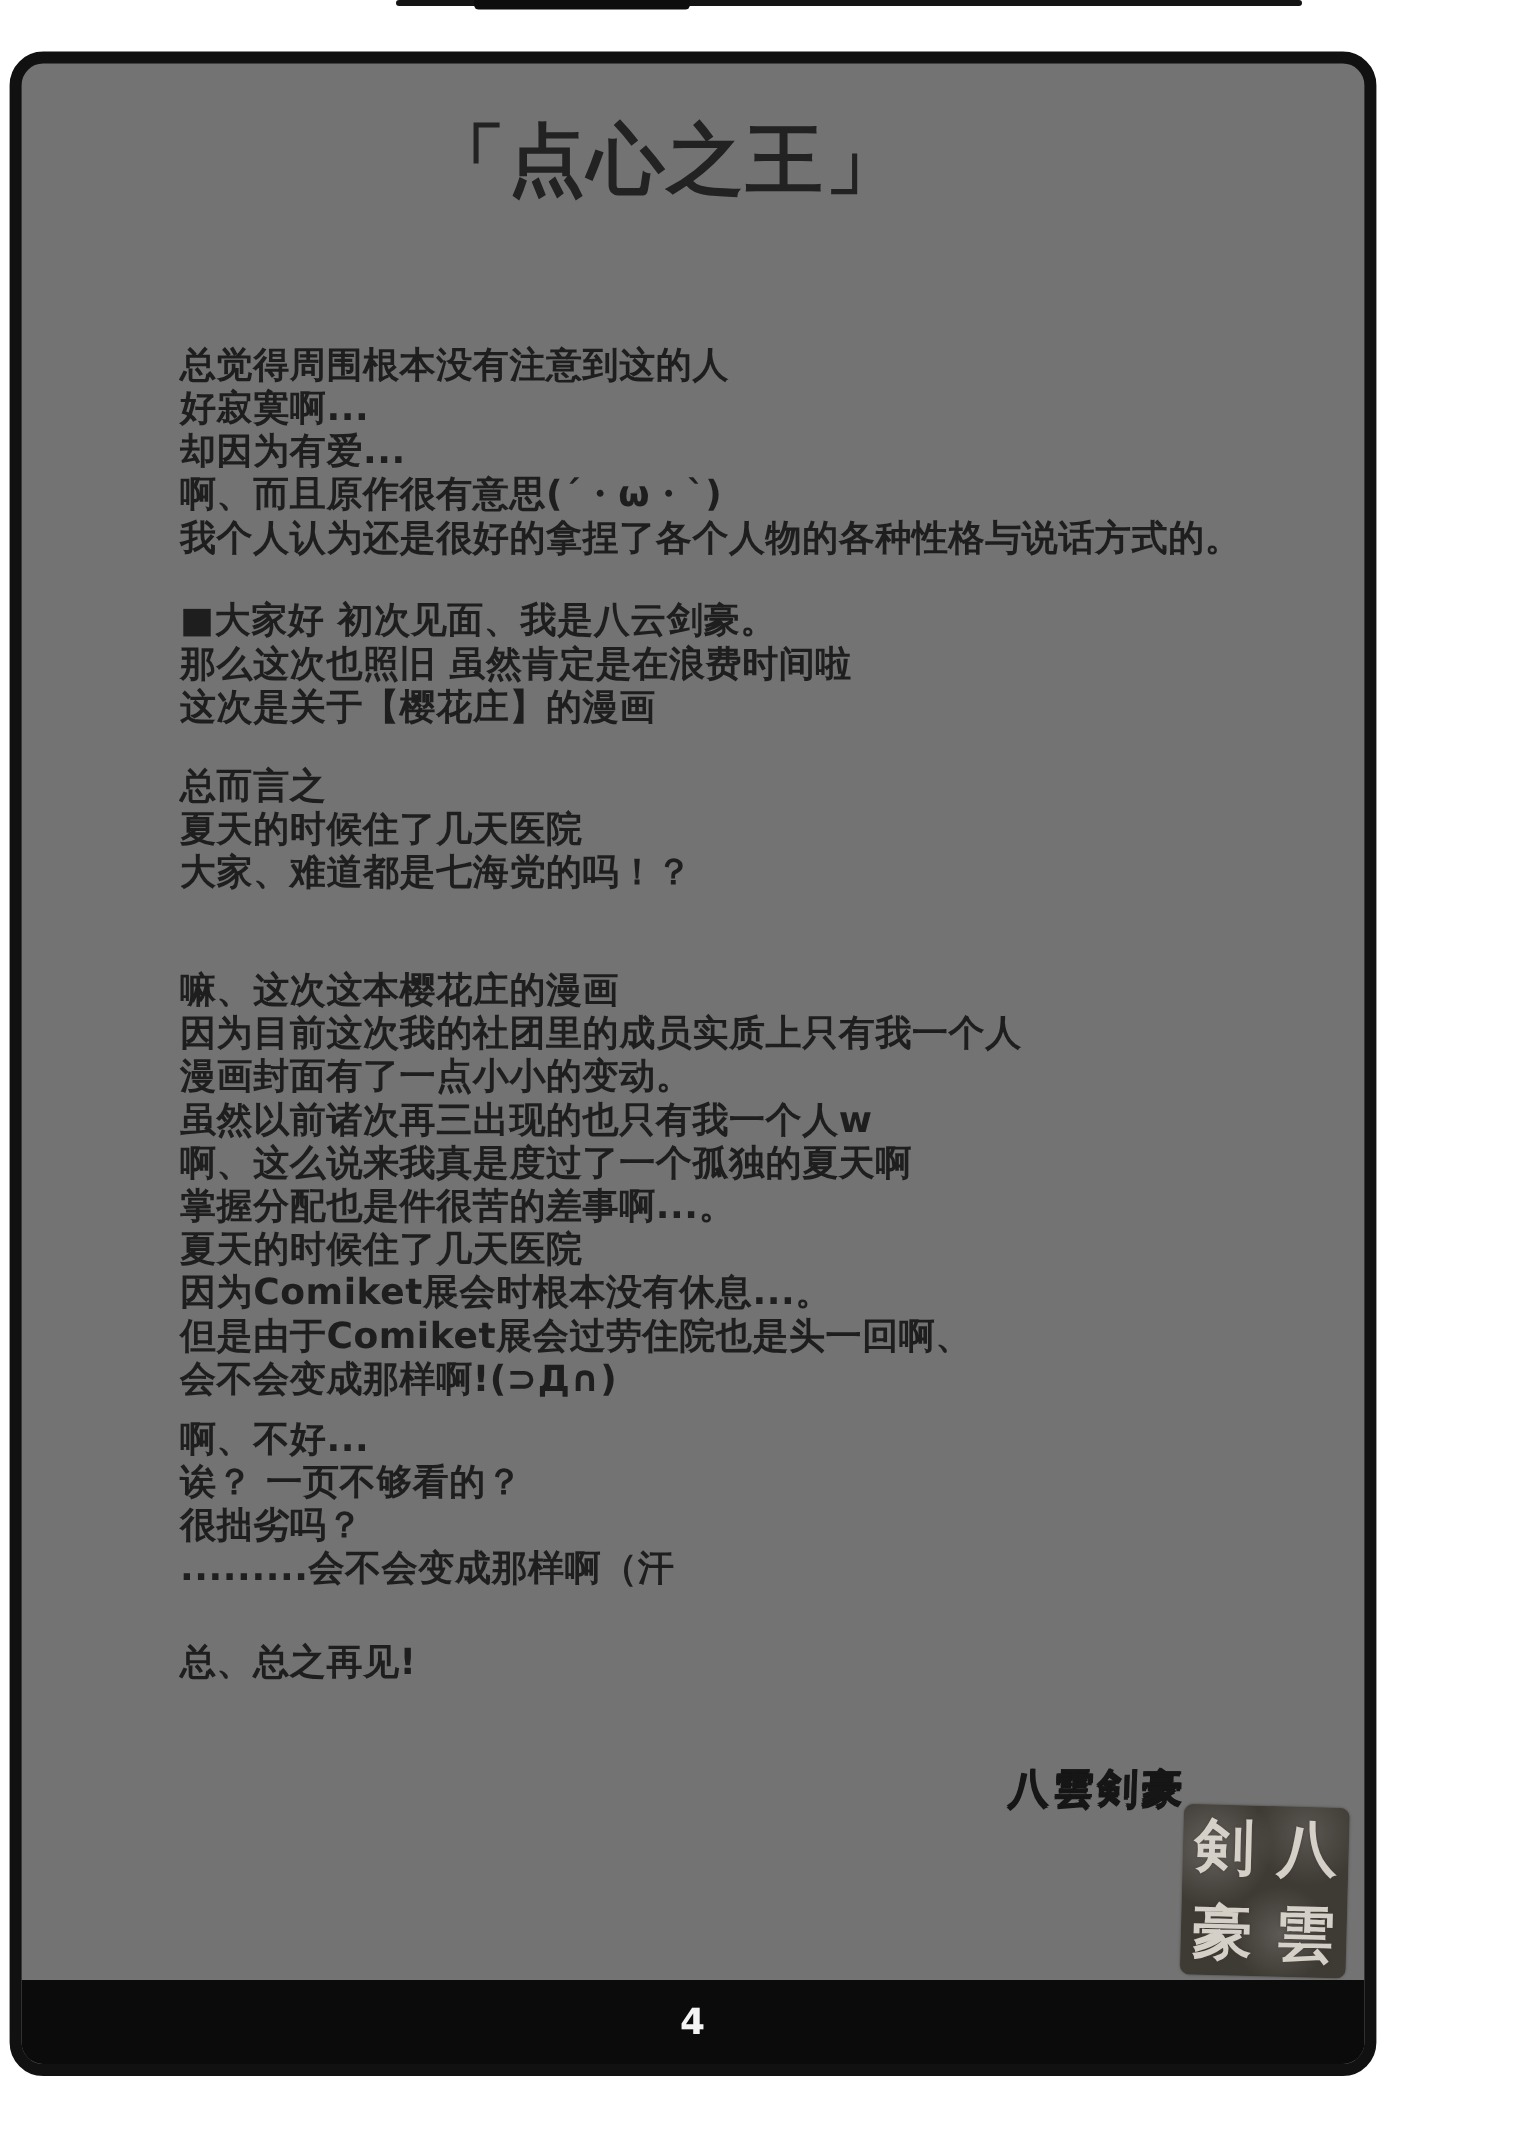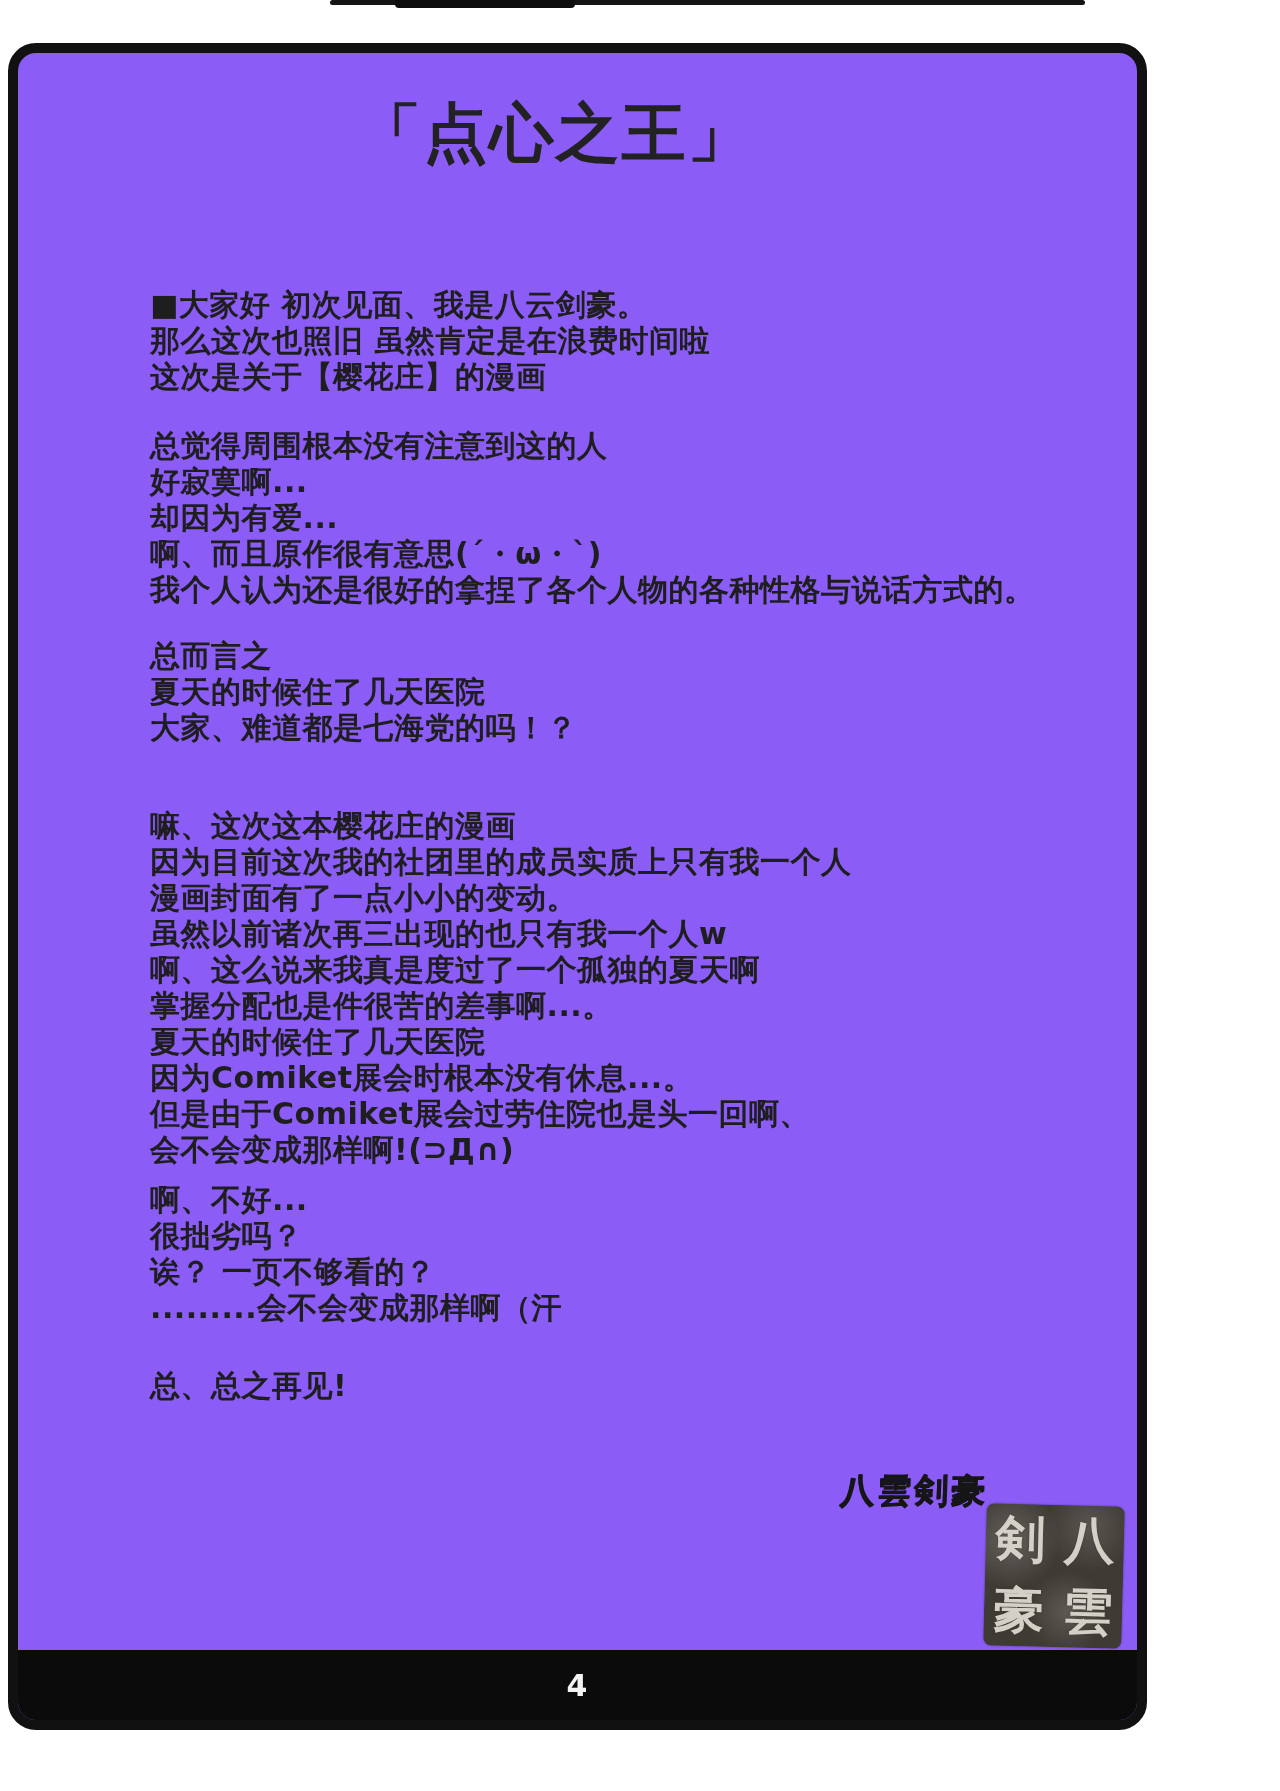--- a/index.html
+++ b/index.html
@@ -8,21 +8,21 @@
     font-family:"DejaVu Sans",sans-serif;color:#1b1b1b;
   }
   
   .top-artifact{position:absolute;top:0;left:330px;width:755px;height:5px;background:#141414;border-radius:3px;}
   .top-artifact2{position:absolute;top:0;left:395px;width:180px;height:8px;background:#0d0d0d;border-radius:0 0 4px 4px;}
 
   
   .frame{
     position:absolute;left:8px;top:43px;width:1139px;height:1687px;
     border:10px solid #111;border-radius:28px;box-sizing:border-box;
-    background:#8b5cf6;overflow:hidden;padding-left:40px;
+    background:#737373;overflow:hidden;padding-left:40px;
   }
 
   .title{
     position:absolute;top:37px;left:0;width:100%;text-align:center;
     font-size:64px;font-weight:bold;letter-spacing:2px;color:#222;
     transform:translateX(-22px);white-space:nowrap;
   }
 
   .afterword{
     position:absolute;top:234px;left:132px;right:40px;
@@ -76,52 +76,52 @@
 
 <div class="top-artifact"></div>
 <div class="top-artifact2"></div>
 
 <div class="frame">
 
   <div class="title">「点心之王」</div>
 
   <div class="afterword">
       <div class="paragraph">
-        <div class="text-line">■大家好 初次见面、我是八云剑豪。</div>
-        <div class="text-line">那么这次也照旧 虽然肯定是在浪费时间啦</div>
-        <div class="text-line">这次是关于【樱花庄】的漫画</div>
-      </div>
-      <div class="paragraph">
         <div class="text-line">总觉得周围根本没有注意到这的人</div>
         <div class="text-line">好寂寞啊...</div>
         <div class="text-line">却因为有爱...</div>
         <div class="text-line">啊、而且原作很有意思(´・ω・`)</div>
         <div class="text-line">我个人认为还是很好的拿捏了各个人物的各种性格与说话方式的。</div>
+      </div>
+      <div class="paragraph">
+        <div class="text-line">■大家好 初次见面、我是八云剑豪。</div>
+        <div class="text-line">那么这次也照旧 虽然肯定是在浪费时间啦</div>
+        <div class="text-line">这次是关于【樱花庄】的漫画</div>
       </div>
       <div class="paragraph">
         <div class="text-line">总而言之</div>
         <div class="text-line">夏天的时候住了几天医院</div>
         <div class="text-line">大家、难道都是七海党的吗！？</div>
       </div>
       <div class="paragraph">
         <div class="text-line">嘛、这次这本樱花庄的漫画</div>
         <div class="text-line">因为目前这次我的社团里的成员实质上只有我一个人</div>
         <div class="text-line">漫画封面有了一点小小的变动。</div>
         <div class="text-line">虽然以前诸次再三出现的也只有我一个人w</div>
         <div class="text-line">啊、这么说来我真是度过了一个孤独的夏天啊</div>
         <div class="text-line">掌握分配也是件很苦的差事啊...。</div>
         <div class="text-line">夏天的时候住了几天医院</div>
         <div class="text-line">因为Comiket展会时根本没有休息...。</div>
         <div class="text-line">但是由于Comiket展会过劳住院也是头一回啊、</div>
         <div class="text-line">会不会变成那样啊!(⊃Д∩)</div>
       </div>
       <div class="paragraph">
         <div class="text-line">啊、不好...</div>
+        <div class="text-line">诶？ 一页不够看的？</div>
         <div class="text-line">很拙劣吗？</div>
-        <div class="text-line">诶？ 一页不够看的？</div>
         <div class="text-line">.........会不会变成那样啊（汗</div>
       </div>
       <div class="paragraph">
         <div class="text-line">总、总之再见!</div>
       </div>
     </div>
 
   <div class="signature">八雲剣豪</div>
 
   <div class="seal">

